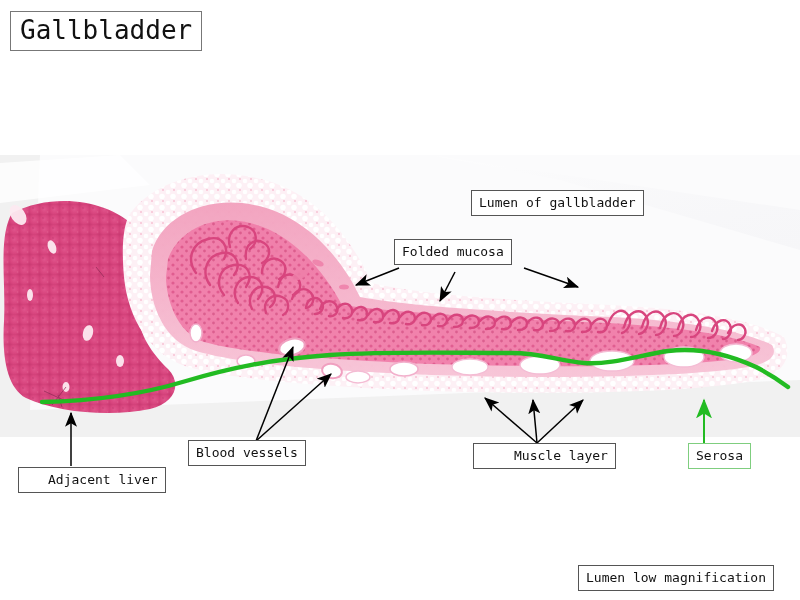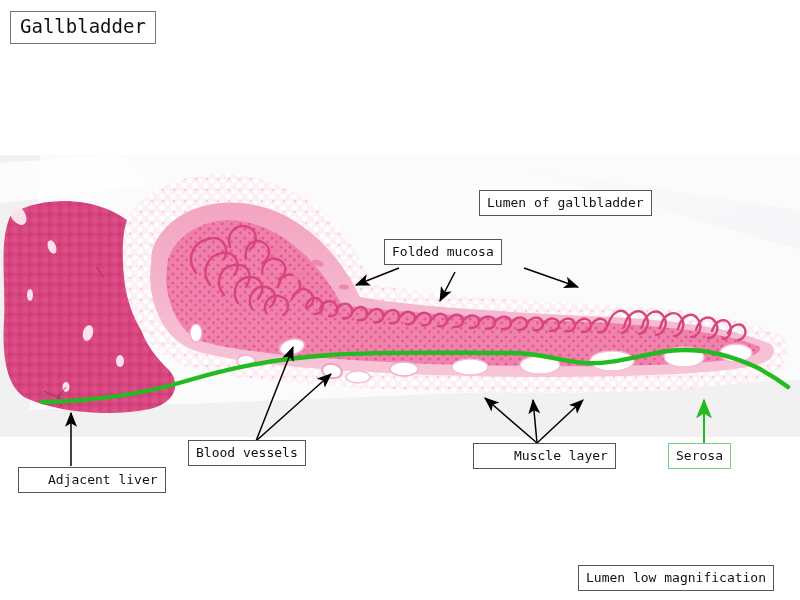--- a/index.html
+++ b/index.html
@@ -27,21 +27,21 @@
     background:#ffffff;
     border:1px solid #555555;
     color:#111111;
     font-size:13px;
     line-height:1;
     padding:5px 7px 6px 7px;
     white-space:nowrap;
     letter-spacing:0px;
   }
   .lbl.green{border-color:#7fce7f;}
-  .lbl.title{font-size:19px;padding:5px 9px 7px 9px;border-color:#777;}
+  .lbl.title{font-size:26px;padding:5px 9px 7px 9px;border-color:#777;}
 </style>
 </head>
 <body>
 
 <div id="stage">
 
   <div id="photo">
     <svg width="800" height="282" viewBox="0 0 800 282">
       <defs>
         <linearGradient id="slideEdge" x1="0" y1="0" x2="1" y2="1">
@@ -217,27 +217,27 @@
       <line x1="537" y1="443" x2="583" y2="400"></line>
 
       <line x1="71" y1="466" x2="71" y2="413"></line>
     </g>
 
     <line x1="704" y1="443" x2="704" y2="400" stroke="#22bb22" stroke-width="2" marker-end="url(#ahGreen)"></line>
   </svg>
 
   <div class="lbl title" style="left:10px;top:11px;">Gallbladder</div>
 
-  <div class="lbl" style="left:471px;top:190px;margin-left:8px;">Lumen of gallbladder</div>
-
-  <div class="lbl" style="left:384px;top:239px;">Folded mucosa</div>
+  <div class="lbl" style="left:471px;top:190px;">Lumen of gallbladder</div>
+
+  <div class="lbl" style="left:394px;top:239px;">Folded mucosa</div>
 
   <div class="lbl" style="left:188px;top:432px;margin-top:8px;">Blood vessels</div>
 
   <div class="lbl" style="left:473px;top:443px;padding-left:40px;">Muscle layer</div>
 
-  <div class="lbl green" style="left:668px;top:443px;">Serosa</div>
+  <div class="lbl green" style="left:688px;top:443px;">Serosa</div>
 
   <div class="lbl" style="left:18px;top:467px;padding-left:29px;">Adjacent liver</div>
 
   <div class="lbl" style="left:578px;top:565px;">Lumen low magnification</div>
 
 </div>
 
 </body></html>

